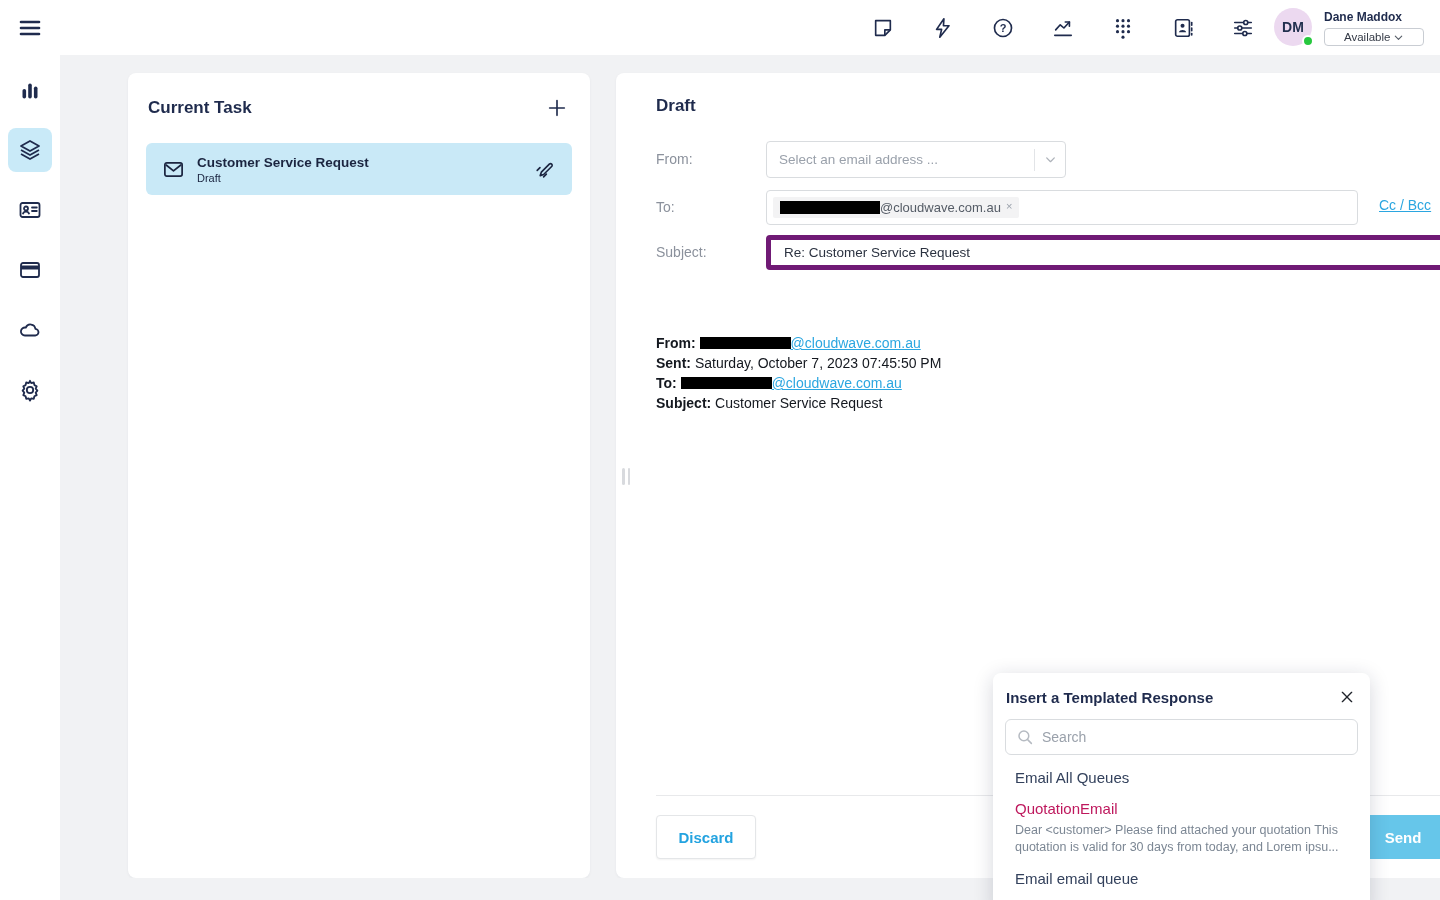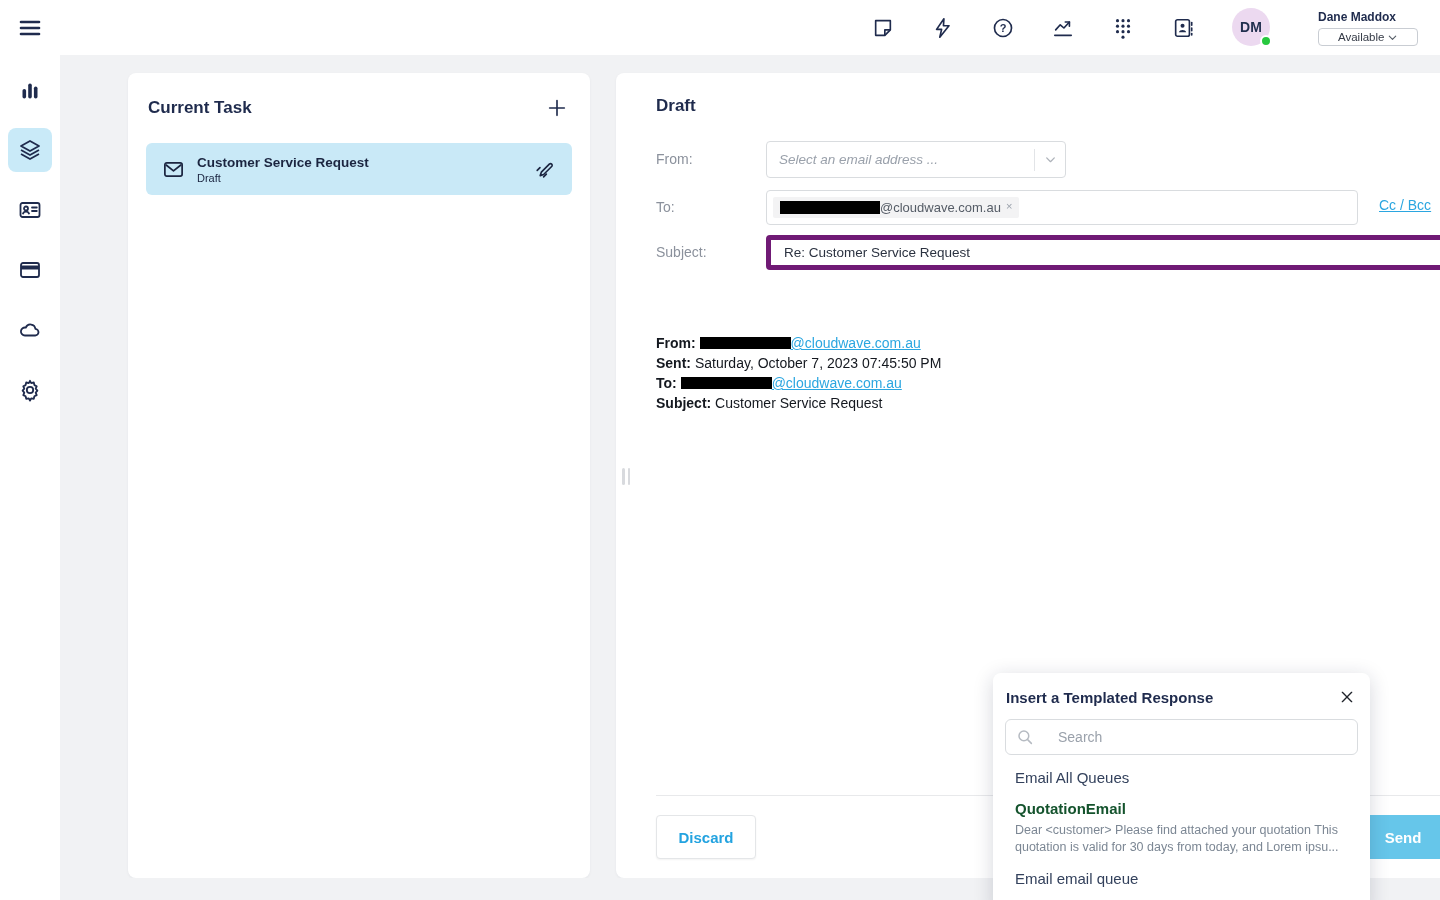--- a/index.html
+++ b/index.html
@@ -5,21 +5,21 @@
   * { margin:0; padding:0; box-sizing:border-box; }
   html,body { width:1440px; height:900px; overflow:hidden;
     font-family:"Liberation Sans", sans-serif; background:#f1f2f4; color:#22304f; }
 
   
   .topbar { position:absolute; left:0; top:0; width:1440px; height:55px; background:#fff; z-index:5; }
   .hamburger { position:absolute; left:16px; top:14px; width:28px; height:28px; cursor:pointer;
     display:flex; align-items:center; justify-content:center; }
   .top-icons { position:absolute; right:185px; top:0; height:55px; display:flex; align-items:center; gap:36px; }
   .tool-icon { width:24px; height:24px; cursor:pointer; display:flex; align-items:center; justify-content:center; }
-  .userbox { position:absolute; right:22px; top:8px; display:flex; align-items:flex-start;gap:36px; }
+  .userbox { position:absolute; right:16px; top:8px; display:flex; align-items:flex-start; }
   .avatar { position:relative; width:38px; height:38px; border-radius:50%; background:#ecd9f0;
     display:flex; align-items:center; justify-content:center; font-weight:bold; font-size:14px; color:#22304f; cursor:pointer; }
   .presence-dot { position:absolute; right:-2px; bottom:-1px; width:12px; height:12px; border-radius:50%;
     background:#27c83f; border:2px solid #fff; }
   .user-meta { margin-left:12px; }
   .user-name { font-size:12px; font-weight:bold; color:#1f2b4d; margin-top:2px; }
   .status-select { margin-top:4px; width:100px; height:18px; border:1px solid #c9cdd3; border-radius:4px;
     background:#fff; font-size:11.5px; color:#343a46; display:flex; align-items:center;
     justify-content:space-between; padding:0 19px; cursor:pointer; }
 
@@ -44,21 +44,21 @@
   .task-lines { flex:1 1 auto; }
   .task-title { font-size:13.5px; font-weight:bold; color:#1b2540; }
   .task-sub { font-size:11px; color:#1b2540; margin-top:2px; }
   .task-pen { flex:0 0 auto; display:flex; cursor:pointer; }
 
   
   .draft-title { position:absolute; left:40px; top:23px; font-size:17px; font-weight:bold; color:#1f2b4d; }
   .field-label { position:absolute; left:40px; font-size:14px; color:#8b919c; }
   .from-select { position:absolute; left:150px; top:68px; width:300px; height:37px; border:1px solid #d9dcdf;
     border-radius:4px; background:#fff; display:flex; align-items:center; cursor:pointer; }
-  .from-placeholder { flex:1; padding-left:12px; font-size:13.5px; color:#9aa1ab;font-style:italic; }
+  .from-placeholder { flex:1; padding-left:12px; font-size:13.5px; color:#9aa1ab; }
   .from-div { width:1px; height:22px; background:#e2e4e7; }
   .from-chev { width:30px; display:flex; align-items:center; justify-content:center; }
   .to-input { position:absolute; left:150px; top:117px; width:592px; height:35px; border:1px solid #d9dcdf;
     border-radius:4px; background:#fff; display:flex; align-items:center; padding:0 6px; cursor:text; }
   .chip { display:flex; align-items:center; background:#f3f3f4; border-radius:2px; padding:3px 7px; }
   .redact { display:inline-block; width:100px; height:13px; background:#000; }
   .chip-domain { font-size:13px; color:#555c66; }
   .chip-x { font-size:11px; color:#9aa1ab; margin-left:5px; cursor:pointer; align-self:flex-start; }
   .ccbcc { position:absolute; left:763px; top:124px; font-size:14px; color:#2ba6e0;
     text-decoration:underline; cursor:pointer; }
@@ -87,26 +87,26 @@
     display:flex; align-items:center; justify-content:center; cursor:pointer; }
 
   
   .popup { position:absolute; left:993px; top:673px; width:377px; height:240px; background:#fff;
     border-radius:8px; box-shadow:0 4px 20px rgba(20,30,60,.18); z-index:10; padding:14px 12px 0 12px; }
   .popup-head { display:flex; align-items:center; justify-content:space-between; padding:0 1px 0 1px; }
   .popup-title { font-size:15px; font-weight:bold; color:#1f2b4d; }
   .popup-close { width:20px; height:20px; display:flex; align-items:center; justify-content:center; cursor:pointer; }
   .popup-search { margin-top:12px; height:36px; border:1px solid #d9dcdf; border-radius:6px;
     display:flex; align-items:center; padding:0 10px; }
-  .popup-search input { border:none; outline:none; flex:1; margin-left:24px; font-size:14px;
+  .popup-search input { border:none; outline:none; flex:1; margin-left:8px; font-size:14px;
     font-family:"Liberation Sans",sans-serif; color:#333; background:transparent; }
   .popup-search input::placeholder { color:#9aa1ab; }
   .tpl-item { padding:14px 10px 0 10px; cursor:pointer; }
   .tpl-plain { font-size:15px; color:#33415c; }
-  .tpl-name { font-size:15px; font-weight:bold; color:#14532d; }
+  .tpl-name { font-size:15px; font-weight:normal; color:#be185d; }
   .tpl-desc { margin-top:5px; font-size:12.5px; line-height:17px; color:#7c8794; }
 
   .bottom-strip { position:absolute; left:60px; top:878px; width:1380px; height:22px; background:#f1f2f4; }
 
   svg { display:block; }
 </style>
 </head>
 <body>
 
 <div class="topbar">

